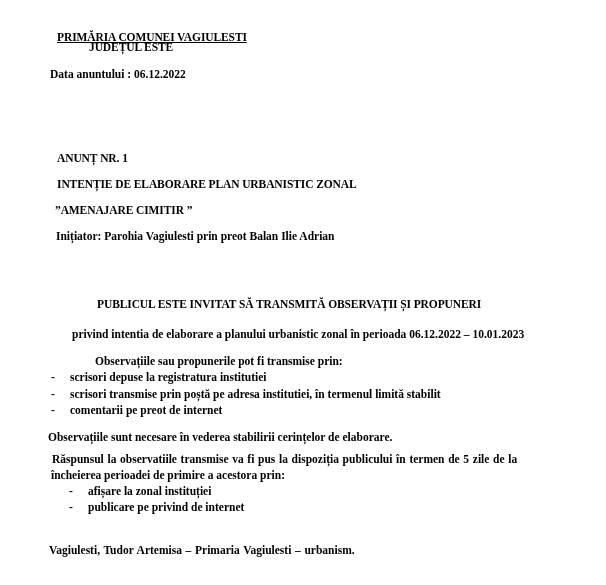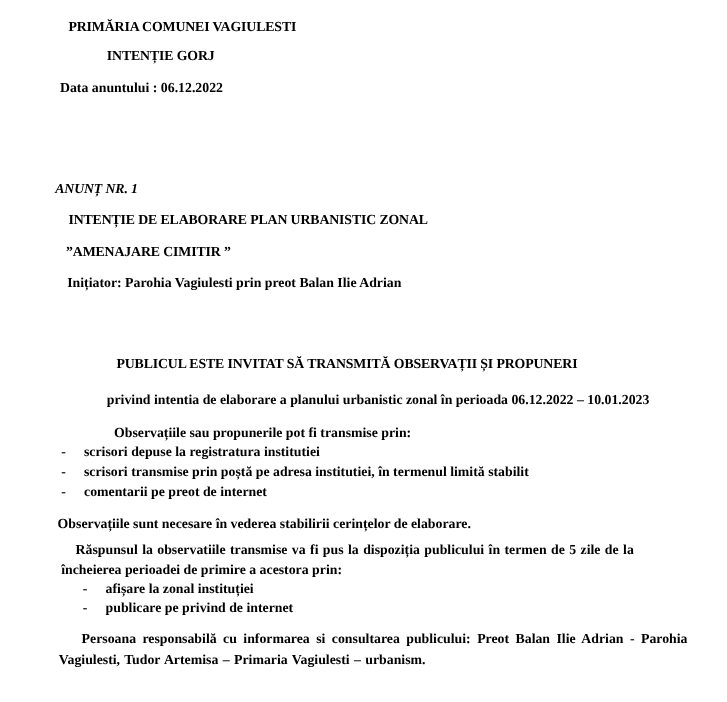--- a/index.html
+++ b/index.html
@@ -27,57 +27,56 @@
   .bullet-row { display: flex; }
   .bullet-row .dash { width: 19px; flex: 0 0 19px; }
   .wide { word-spacing: 2.5px; }
   .semiwide { word-spacing: 0.8px; }
 </style>
 </head>
 <body>
 
 <div class="page" style="--page-bg: #ffffff; --ink: #000000;">
 
-  <div class="ln caps" style="left:57px; top:16px;">PRIMĂRIA COMUNEI VAGIULESTI</div>
-  <div class="ln caps" style="left:89px; top:40px;">INTENȚIE GORJ</div>
+  <div class="ln caps" style="left:57px; top:30px;text-decoration:underline;">PRIMĂRIA COMUNEI VAGIULESTI</div>
+  <div class="ln caps" style="left:89px; top:40px;">JUDEȚUL ESTE</div>
   <div class="ln" style="left:50px; top:67px;">Data anuntului : 06.12.2022</div>
 
-  <div class="ln caps" style="left:46px; top:151px;font-style:italic;">ANUNȚ NR. 1</div>
+  <div class="ln caps" style="left:57px; top:151px;">ANUNȚ NR. 1</div>
   <div class="ln caps" style="left:57px; top:177px;">INTENȚIE DE ELABORARE PLAN URBANISTIC ZONAL</div>
   <div class="ln caps" style="left:55px; top:203px;">”AMENAJARE CIMITIR ”</div>
   <div class="ln caps" style="left:97px; top:297px;">PUBLICUL ESTE INVITAT SĂ TRANSMITĂ OBSERVAȚII ȘI PROPUNERI</div>
 
   <div class="ln" style="left:56px; top:229px;">Inițiator: Parohia Vagiulesti prin preot Balan Ilie Adrian</div>
-  <div class="ln" style="left:89px; top:327px;">privind intentia de elaborare a planului urbanistic zonal în perioada 06.12.2022 – 10.01.2023</div>
+  <div class="ln" style="left:72px; top:327px;">privind intentia de elaborare a planului urbanistic zonal în perioada 06.12.2022 – 10.01.2023</div>
 
   <div class="ln" style="left:49px; top:354px;margin-left:46px;">Observațiile sau propunerile pot fi transmise prin:</div>
 
   <div class="ln bullet-row" style="left:51px; top:370px;">
     <span class="dash">-</span>
     <span>scrisori depuse la registratura institutiei</span>
   </div>
   <div class="ln bullet-row" style="left:51px; top:387px;">
     <span class="dash">-</span>
     <span>scrisori transmise prin poștă pe adresa institutiei, în termenul limită stabilit</span>
   </div>
   <div class="ln bullet-row" style="left:51px; top:403px;">
     <span class="dash">-</span>
     <span>comentarii pe preot de internet</span>
   </div>
 
   <div class="ln" style="left:48px; top:417px;margin-top:13px;">Observațiile sunt necesare în vederea stabilirii cerințelor de elaborare.</div>
 
-  <div class="ln semiwide" style="left:63px; top:452px;text-align:right;">Răspunsul la observatiile transmise va fi pus la dispoziția publicului în termen de 5 zile de la</div>
+  <div class="ln semiwide" style="left:52px; top:452px;text-align:right;">Răspunsul la observatiile transmise va fi pus la dispoziția publicului în termen de 5 zile de la</div>
   <div class="ln" style="left:51px; top:468px;">încheierea perioadei de primire a acestora prin:</div>
 
   <div class="ln bullet-row" style="left:69px; top:484px;">
     <span class="dash">-</span>
     <span>afișare la zonal instituției</span>
   </div>
   <div class="ln bullet-row" style="left:69px; top:500px;">
     <span class="dash">-</span>
     <span>publicare pe privind de internet</span>
   </div>
 
-  <div class="ln wide" style="left:68px; top:526px;">Persoana responsabilă cu informarea si consultarea publicului: Preot Balan Ilie Adrian - Parohia</div>
   <div class="ln semiwide" style="left:49px; top:543px;">Vagiulesti, Tudor Artemisa – Primaria Vagiulesti – urbanism.</div>
 
 </div>
 
 </body></html>

